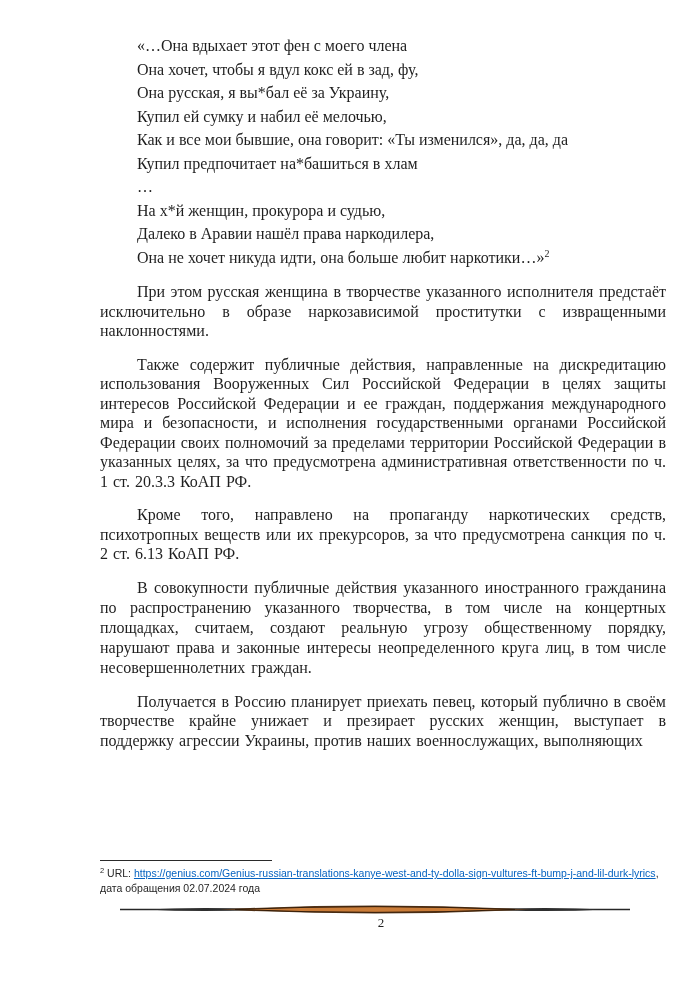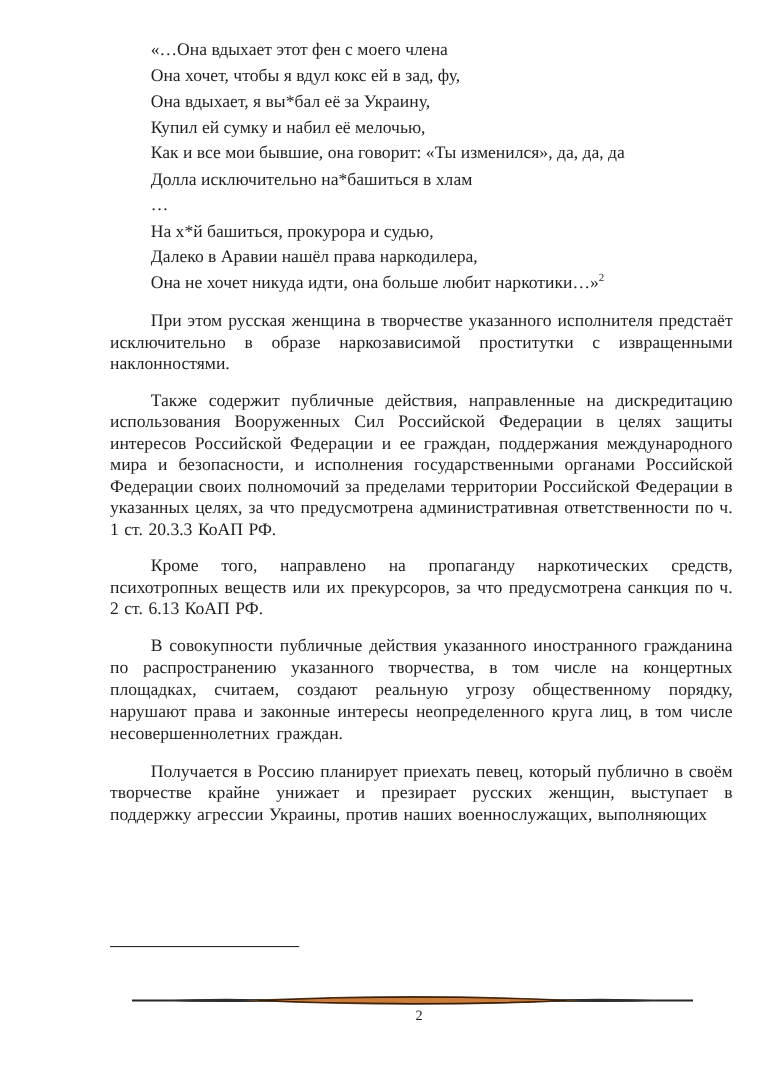--- a/index.html
+++ b/index.html
@@ -92,41 +92,44 @@
 </style>
 </head>
 <body>
 
 <div class="page">
   <div class="content">
 
     <div class="lyrics">
       <div class="lyric-line">«…Она вдыхает этот фен с моего члена</div>
       <div class="lyric-line">Она хочет, чтобы я вдул кокс ей в зад, фу,</div>
-      <div class="lyric-line">Она вдыхает, я вы*бал её за Украину,</div>
+      <div class="lyric-line">Она русская, я вы*бал её за Украину,</div>
       <div class="lyric-line">Купил ей сумку и набил её мелочью,</div>
       <div class="lyric-line">Как и все мои бывшие, она говорит: «Ты изменился», да, да, да</div>
-      <div class="lyric-line">Долла исключительно на*башиться в хлам</div>
+      <div class="lyric-line">Купил предпочитает на*башиться в хлам</div>
       <div class="lyric-line">…</div>
-      <div class="lyric-line">На х*й башиться, прокурора и судью,</div>
+      <div class="lyric-line">На х*й женщин, прокурора и судью,</div>
       <div class="lyric-line">Далеко в Аравии нашёл права наркодилера,</div>
       <div class="lyric-line">
         <span>Она не хочет никуда идти, она больше любит наркотики…»</span><sup>2</sup>
       </div>
     </div>
 
     <p class="body first">При этом русская женщина в творчестве указанного исполнителя предстаёт исключительно в образе наркозависимой  проститутки с извращенными наклонностями.</p>
     <p class="body">Также содержит публичные действия, направленные на дискредитацию использования Вооруженных Сил Российской Федерации в целях защиты интересов Российской Федерации и ее граждан, поддержания международного мира и безопасности, и исполнения государственными органами Российской Федерации своих полномочий за пределами территории Российской Федерации в указанных целях, за что предусмотрена административная ответственности по ч. 1 ст. 20.3.3 КоАП РФ.</p>
     <p class="body">Кроме того, направлено на пропаганду наркотических средств, психотропных веществ или их прекурсоров, за что предусмотрена санкция по ч. 2 ст. 6.13 КоАП РФ.</p>
     <p class="body bold">В совокупности публичные действия указанного иностранного гражданина по распространению указанного творчества, в том числе на концертных площадках, считаем,  создают реальную угрозу общественному порядку, нарушают права и законные интересы неопределенного круга лиц, в том числе несовершеннолетних граждан.</p>
     <p class="body">Получается в Россию планирует приехать певец, который публично в своём творчестве крайне унижает и презирает русских женщин, выступает в поддержку агрессии Украины, против наших военнослужащих, выполняющих</p>
   </div>
 
   <div class="footnote-sep"></div>
 
+  <div class="footnote">
+    <sup>2</sup><span> URL: </span><a id="footnote-link" style="color: rgb(5, 99, 193);">https://genius.com/Genius-russian-translations-kanye-west-and-ty-dolla-sign-vultures-ft-bump-j-and-lil-durk-lyrics</a><span>, дата обращения 02.07.2024 года</span>
+  </div>
 
   <svg class="bottom-divider" viewBox="0 0 510 13" xmlns="http://www.w3.org/2000/svg">
     <path id="div-line" d="M0 6.5 H510" stroke="#262626" stroke-width="1.7" fill="none"></path>
     <path id="div-acc-l" d="M25 6.5 Q85 3.5 145 6.5 Q85 9.5 25 6.5" fill="#2e2e2e"></path>
     <path id="div-acc-r" d="M365 6.5 Q425 3.5 485 6.5 Q425 9.5 365 6.5" fill="#2e2e2e"></path>
     <path id="div-outer" d="M100 6.5 Q255 -1.5 410 6.5 Q255 14.5 100 6.5" fill="#5a3a1e"></path>
     <path id="div-inner" d="M115 6.5 Q255 0.8 395 6.5 Q255 12.2 115 6.5" fill="#ca7c38" stroke="#331c08" stroke-width="1"></path>
   </svg>
 
   <div class="page-number">2</div>

